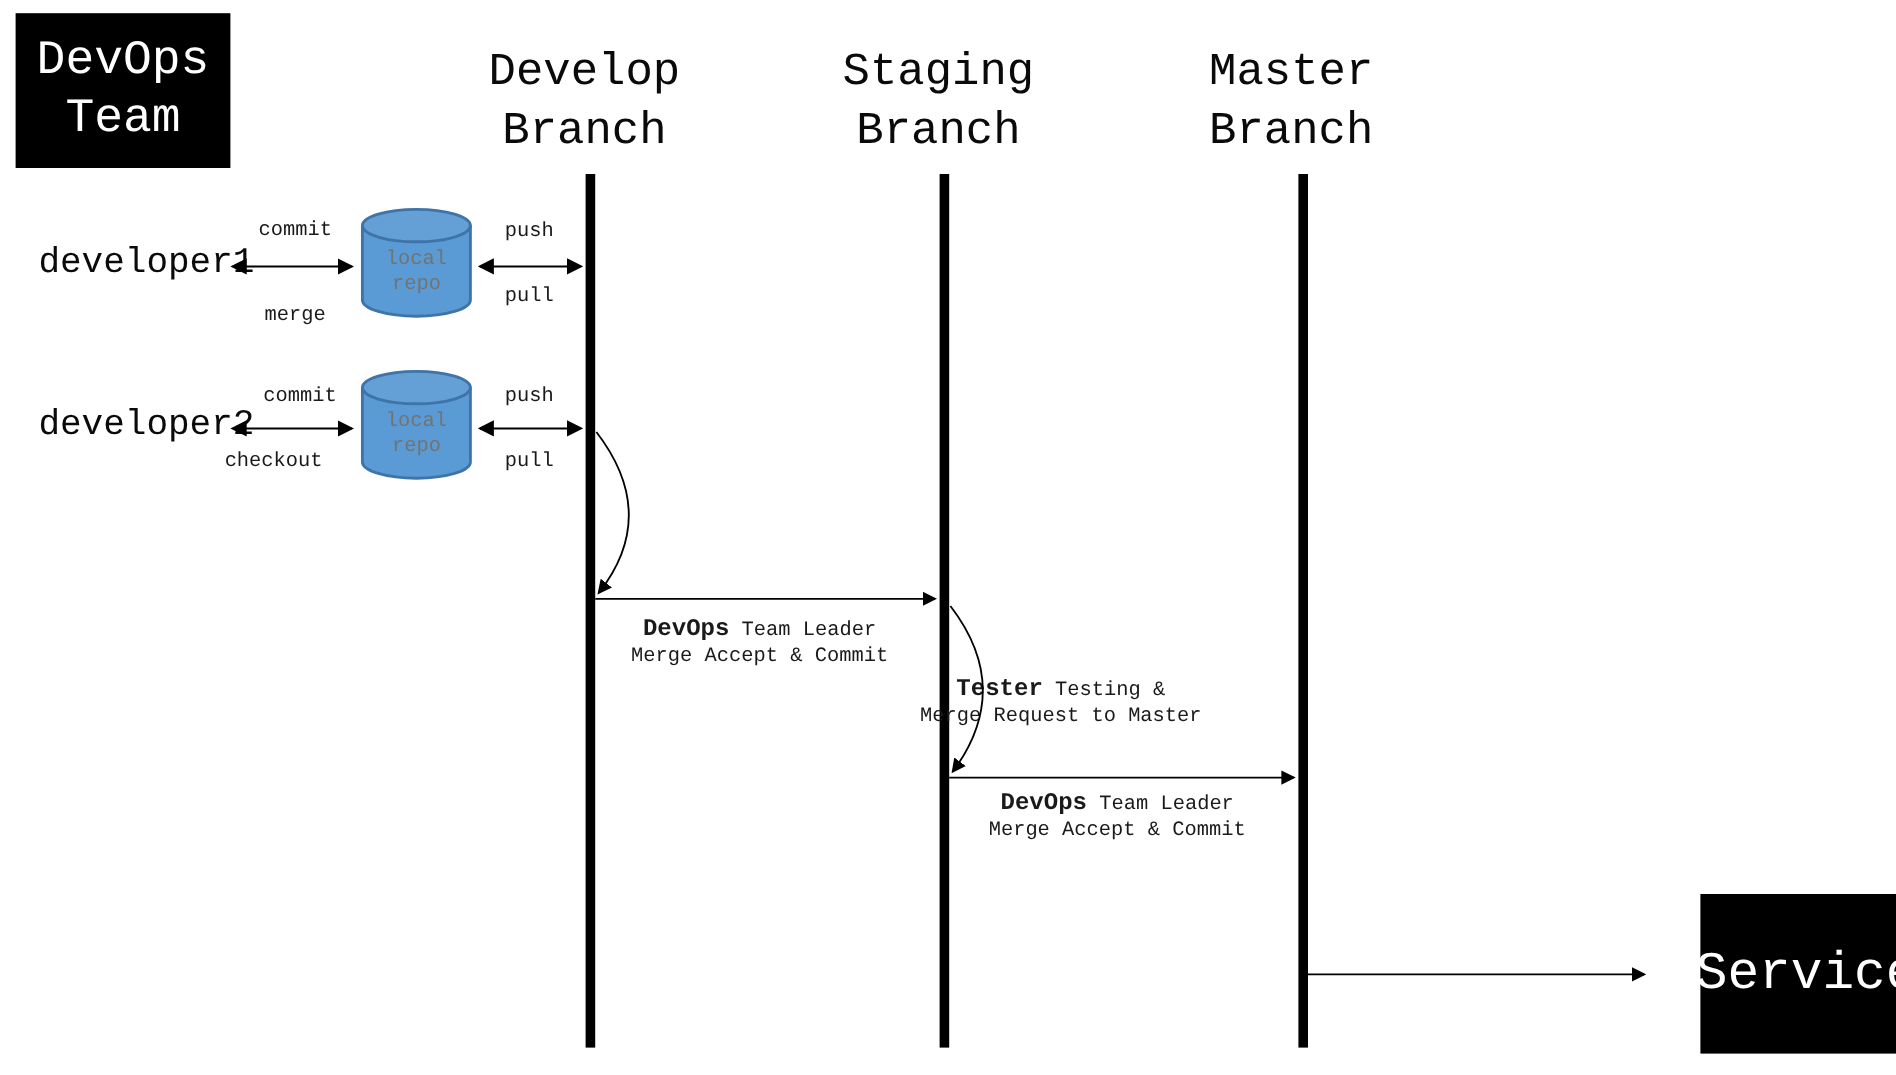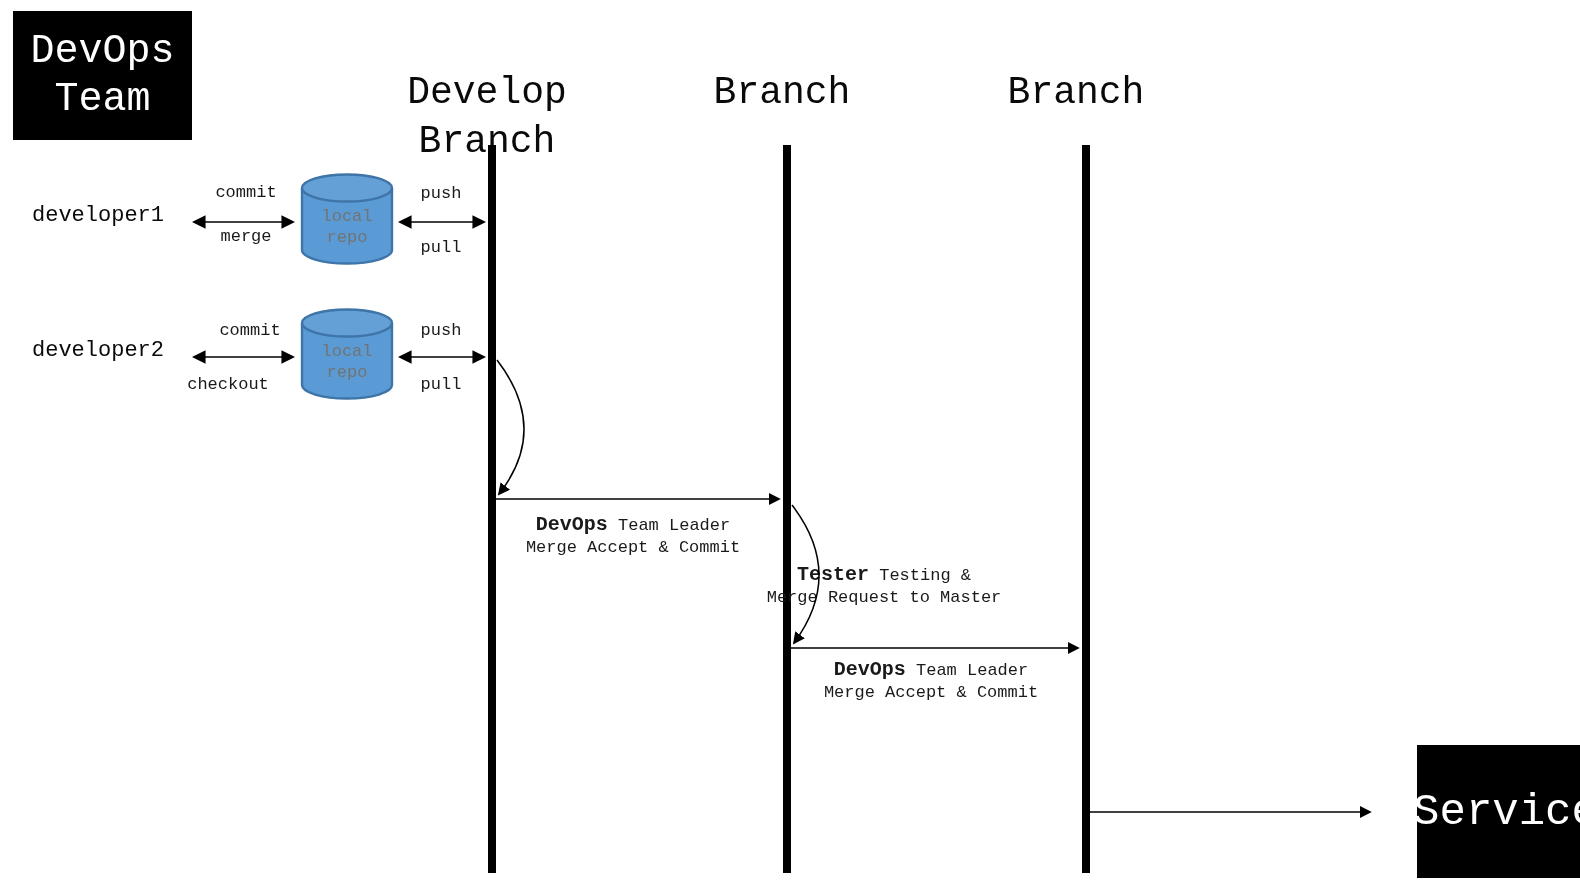--- a/index.html
+++ b/index.html
@@ -30,36 +30,35 @@
   
   .branch-header {
     position: absolute;
     top: 36px;
     transform: translateX(-50%);
     text-align: center;
     font-size: 38px;
     line-height: 49px;
     color: #0a0a0a;
     white-space: nowrap;
-    margin-top: 32px;
   }
   
   .branch-line {
     position: absolute;
     top: 145px;
     width: 8px;
     height: 728px;
     background: #000000;
   }
 
   
   .dev-label {
     position: absolute;
     left: 32px;
-    font-size: 22px;
+    font-size: 30px;
     color: #0a0a0a;
     white-space: nowrap;
   }
 
   
   .op-label {
     position: absolute;
     transform: translateX(-50%);
     font-size: 17px;
     color: #1a1a1a;
@@ -99,35 +98,37 @@
   <div id="team-box" class="black-box">
     <div>DevOps</div>
     <div>Team</div>
   </div>
 
   <div class="branch-header" style="left:487px">
     <div>Develop</div>
     <div>Branch</div>
   </div>
   <div class="branch-header" style="left:782px">
+    <div>Staging</div>
     <div>Branch</div>
   </div>
   <div class="branch-header" style="left:1076px">
+    <div>Master</div>
     <div>Branch</div>
   </div>
 
   <div class="branch-line" style="left:488px"></div>
   <div class="branch-line" style="left:783px"></div>
   <div class="branch-line" style="left:1082px"></div>
 
   <div class="dev-label" style="top:203px">developer1</div>
   <div class="dev-label" style="top:338px">developer2</div>
 
   <div class="op-label" style="left:246px; top:183px">commit</div>
-  <div class="op-label" style="left:246px; top:227px">merge</div>
+  <div class="op-label" style="left:246px; top:254px">merge</div>
   <div class="op-label" style="left:441px; top:184px">push</div>
   <div class="op-label" style="left:441px; top:238px">pull</div>
 
   <div class="op-label" style="left:250px; top:321px">commit</div>
   <div class="op-label" style="left:228px; top:375px">checkout</div>
   <div class="op-label" style="left:441px; top:321px">push</div>
   <div class="op-label" style="left:441px; top:375px">pull</div>
 
   <svg class="cyl" style="left:299px; top:171px" width="96" height="96" viewBox="0 0 96 96">
     <path d="M3 17 L3 79 A45 13.5 0 0 0 93 79 L93 17" stroke="#3e74a8" stroke-width="2.4" fill="#5b9bd5"></path>

